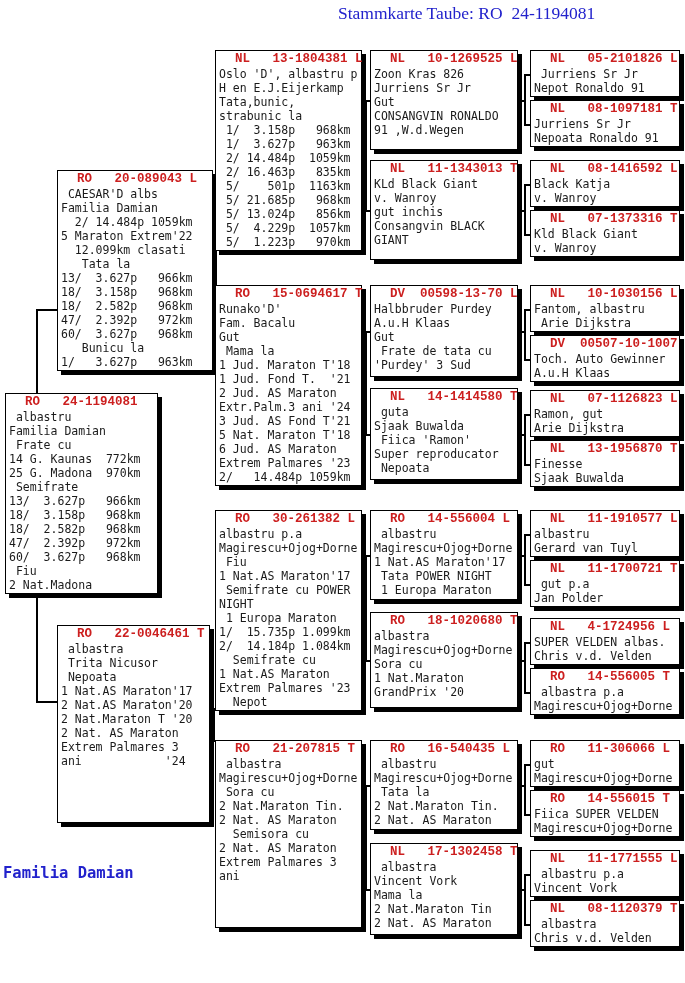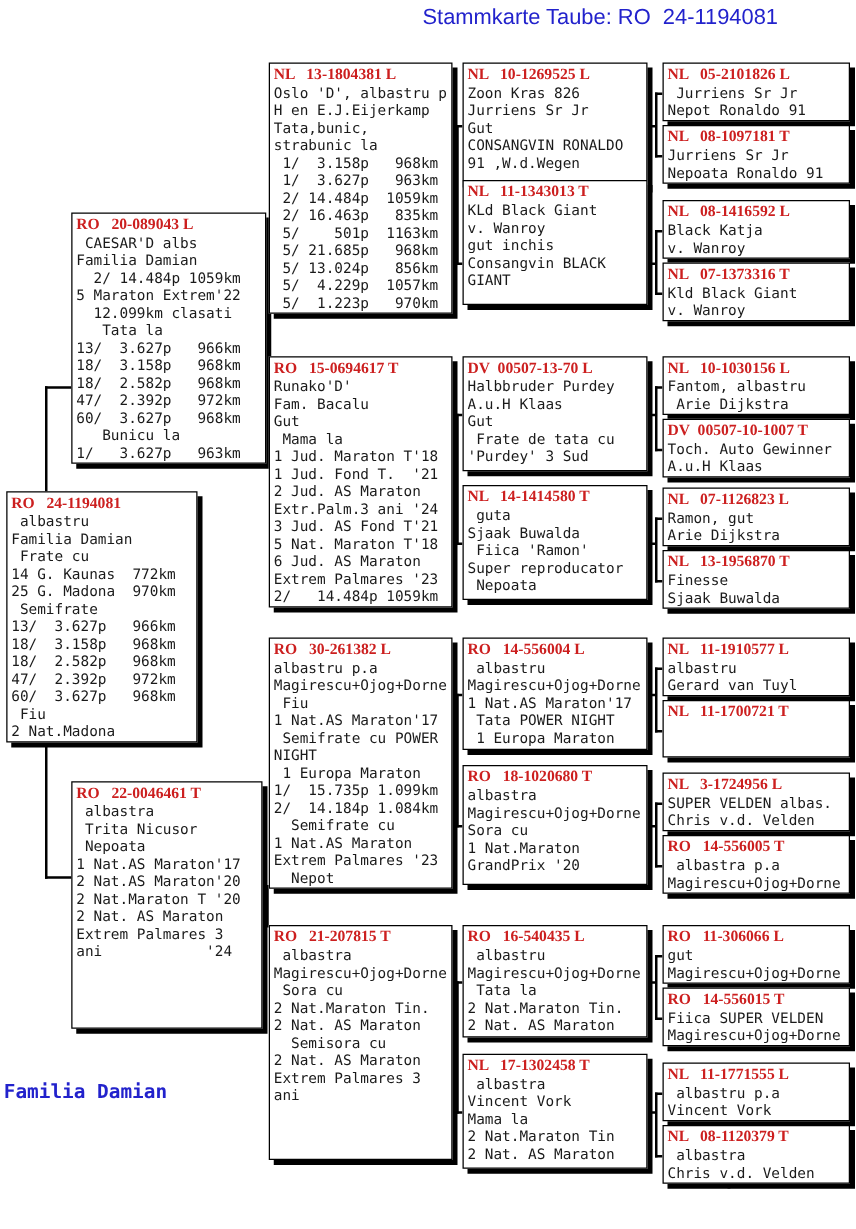--- a/index.html
+++ b/index.html
@@ -1,23 +1,23 @@
 <!DOCTYPE html>
 <html><head>
 <meta charset="utf-8">
 <style>
   html,body{margin:0;padding:0;background:#fff;}
   #page{position:relative;width:685px;height:983px;background:#fff;overflow:hidden;
         font-family:"DejaVu Sans Mono",monospace;}
-  .title{position:absolute;left:338px;top:3px;font-family:Liberation Sans, sans-serif;
+  .title{position:absolute;left:338px;top:3px;font-family:Liberation Serif, serif;
          font-size:17.5px;color:#2222cc;white-space:pre;}
   .box{position:absolute;box-sizing:border-box;background:#fff;border:1px solid #000;
        box-shadow:4px 4px 0 #000;padding:1px 3px;z-index:2;}
-  .bh{font-family:Liberation Serif, serif;font-weight:bold;font-size:12.5px;
-      line-height:15px;color:#cc1f1f;white-space:pre;}
+  .bh{font-family:Liberation Mono, monospace;font-weight:bold;font-size:12.5px;
+      line-height:15px;color:#cc1f1f;white-space:pre;margin-left:16px;}
   .bb{font-family:"DejaVu Sans Mono",monospace;font-size:11.5px;line-height:14px;
       color:#1a1a1a;white-space:pre;}
   .ln{position:absolute;background:#000;z-index:1;}
   .owner{position:absolute;left:3px;top:864px;font-family:"DejaVu Sans Mono",monospace;
          font-weight:bold;font-size:15.5px;color:#2222cc;white-space:pre;}
   .contact{position:absolute;left:3px;top:898px;font-family:"DejaVu Sans Mono",monospace;
            font-size:11.5px;line-height:14px;color:#1a1a1a;white-space:pre;}
   .credit{position:absolute;right:4px;top:941px;font-family:"Liberation Serif",serif;
           font-style:italic;font-weight:bold;font-size:9px;color:#222;white-space:pre;}
 </style>
@@ -135,30 +135,30 @@
     </div>
 
   <div class="box" style="left:370px;top:50px;width:148px;min-height:100px">
       <div class="bh">NL   10-1269525 L</div>
       <div class="bb">Zoon Kras 826
 Jurriens Sr Jr
 Gut
 CONSANGVIN RONALDO
 91 ,W.d.Wegen</div>
     </div>
-  <div class="box" style="left:370px;top:144px;width:148px;min-height:100px">
+  <div class="box" style="left:370px;top:160px;width:148px;min-height:100px">
       <div class="bh">NL   11-1343013 T</div>
       <div class="bb">KLd Black Giant
 v. Wanroy
 gut inchis
 Consangvin BLACK
 GIANT</div>
     </div>
   <div class="box" style="left:370px;top:285px;width:148px;min-height:92px">
-      <div class="bh">DV  00507-13-70 L</div>
+      <div class="bh">DV  00598-13-70 L</div>
       <div class="bb">Halbbruder Purdey
 A.u.H Klaas
 Gut
  Frate de tata cu
 'Purdey' 3 Sud</div>
     </div>
   <div class="box" style="left:370px;top:388px;width:148px;min-height:92px">
       <div class="bh">NL   14-1414580 T</div>
       <div class="bb"> guta
 Sjaak Buwalda
@@ -239,23 +239,25 @@
       <div class="bb">Finesse
 Sjaak Buwalda</div>
     </div>
   <div class="box" style="left:530px;top:510px;width:150px;min-height:46px">
       <div class="bh">NL   11-1910577 L</div>
       <div class="bb">albastru
 Gerard van Tuyl</div>
     </div>
   <div class="box" style="left:530px;top:560px;width:150px;min-height:46px">
       <div class="bh">NL   11-1700721 T</div>
+      <div class="bb"> gut p.a
+Jan Polder</div>
     </div>
   <div class="box" style="left:530px;top:618px;width:150px;min-height:46px">
-      <div class="bh">NL   3-1724956 L</div>
+      <div class="bh">NL   4-1724956 L</div>
       <div class="bb">SUPER VELDEN albas.
 Chris v.d. Velden</div>
     </div>
   <div class="box" style="left:530px;top:668px;width:150px;min-height:46px">
       <div class="bh">RO   14-556005 T</div>
       <div class="bb"> albastra p.a
 Magirescu+Ojog+Dorne</div>
     </div>
   <div class="box" style="left:530px;top:740px;width:150px;min-height:46px">
       <div class="bh">RO   11-306066 L</div>

